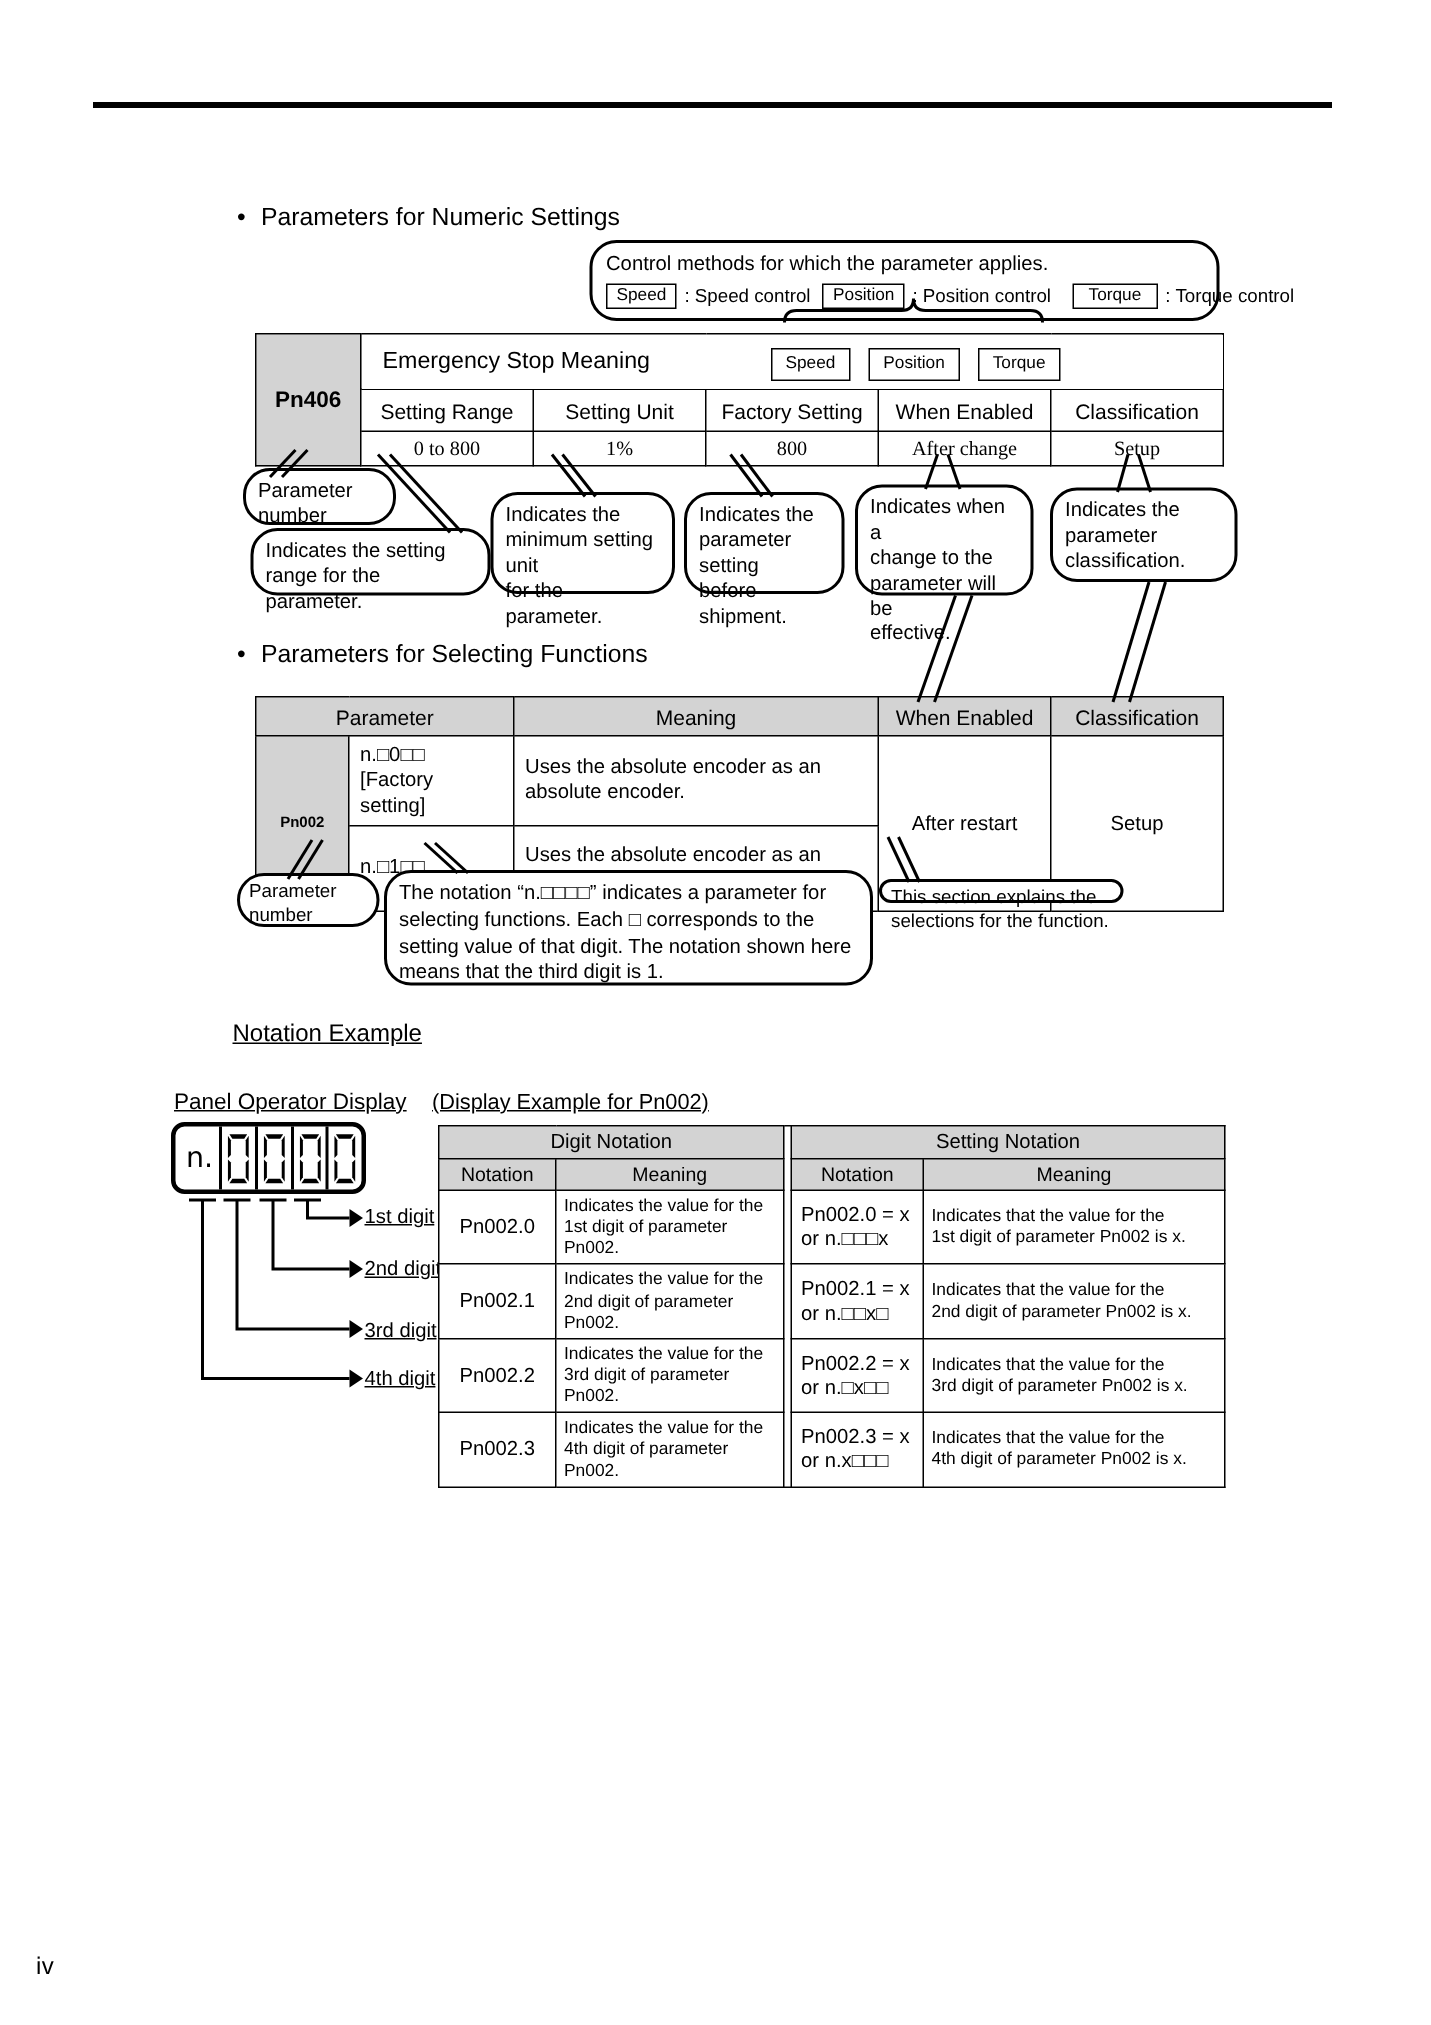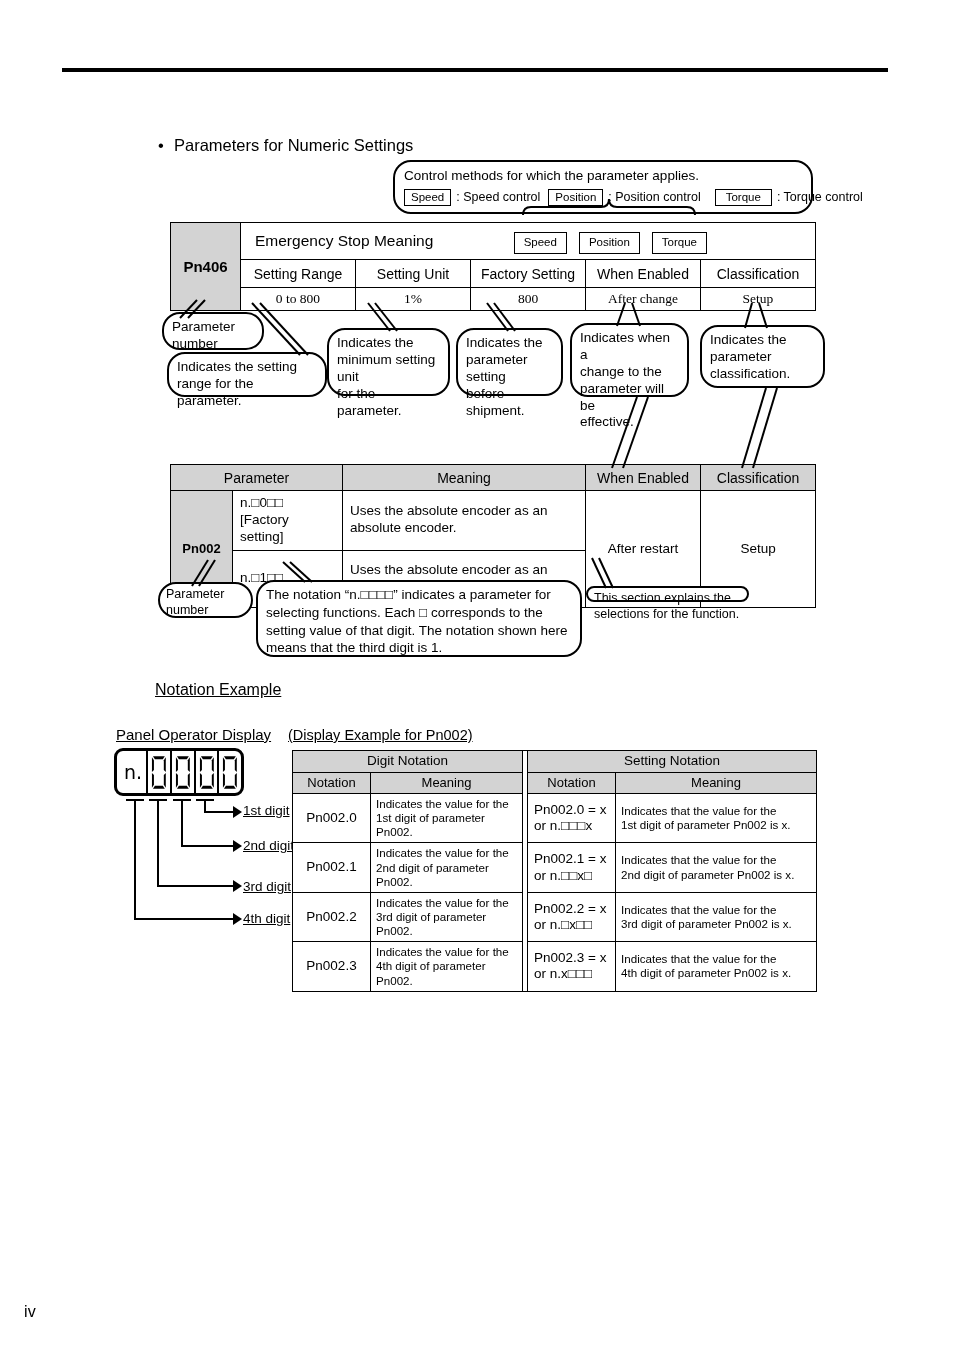--- a/index.html
+++ b/index.html
@@ -101,21 +101,21 @@
     text-align: center;
   }
 
   
   #tbl-select {
     position: absolute;
     left: 170px; top: 464px;
     width: 645px;
   }
   #tbl-select .hdr td { height: 25px; font-size: 14px; }
-  #tbl-select .pn-cell { font-weight: bold; font-size: 13px; text-align:center; }
+  #tbl-select .pn-cell { font-weight: bold; font-size: 10px; text-align:center; }
   #tbl-select td.txt { padding: 4px 7px; font-size: 13.5px; line-height: 1.25; }
   #tbl-select td.notn { padding: 4px 7px; font-size: 13.5px; line-height: 1.25; }
 
   
   #tbl-notation {
     position: absolute;
     left: 292px; top: 750px;
     width: 524px;
   }
   #tbl-notation td { font-size: 12.5px; line-height: 1.22; }
@@ -256,20 +256,23 @@
 
   <div class="callout" style="left: 570px; top: 323px; width: 119px; height: 74px; white-space: pre-line;">Indicates when a
 change to the
 parameter will be
 effective.</div>
 
   <div class="callout" style="left: 700px; top: 325px; width: 125px; height: 63px; white-space: pre-line;">Indicates the
 parameter
 classification.</div>
 
+  <div class="bullet-head" style="left:158px; top:427px;">
+    <span class="dot">•</span><span>Parameters for Selecting Functions</span>
+  </div>
 
   <table class="doc" id="tbl-select">
     <colgroup>
       <col style="width:62px">
         <col style="width:110px">
         <col style="width:243px">
       <col style="width:115px">
         <col style="width:115px">
     </colgroup>
     <tbody>

